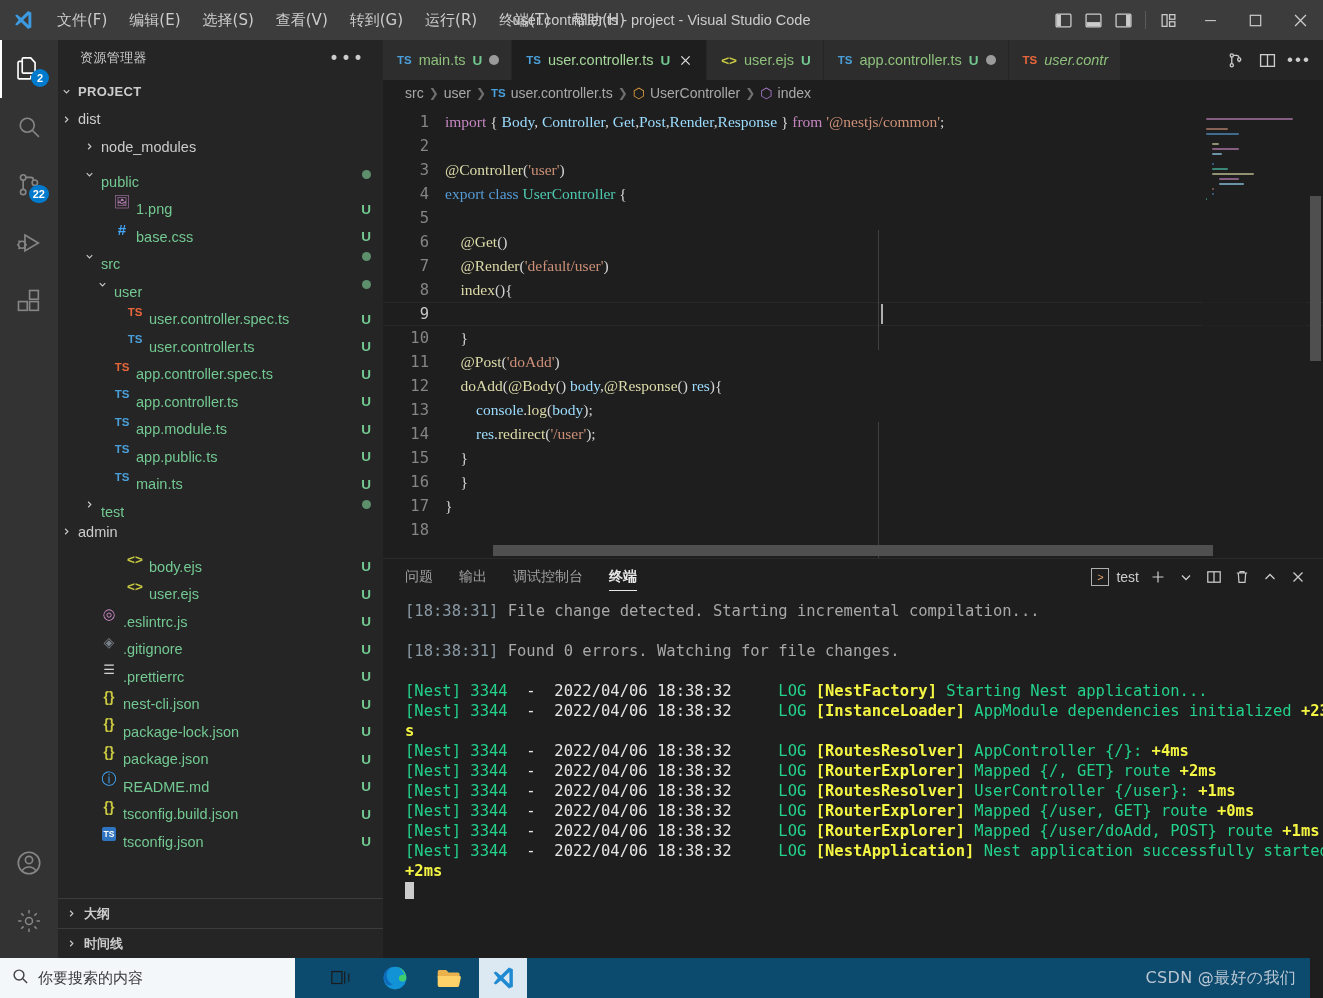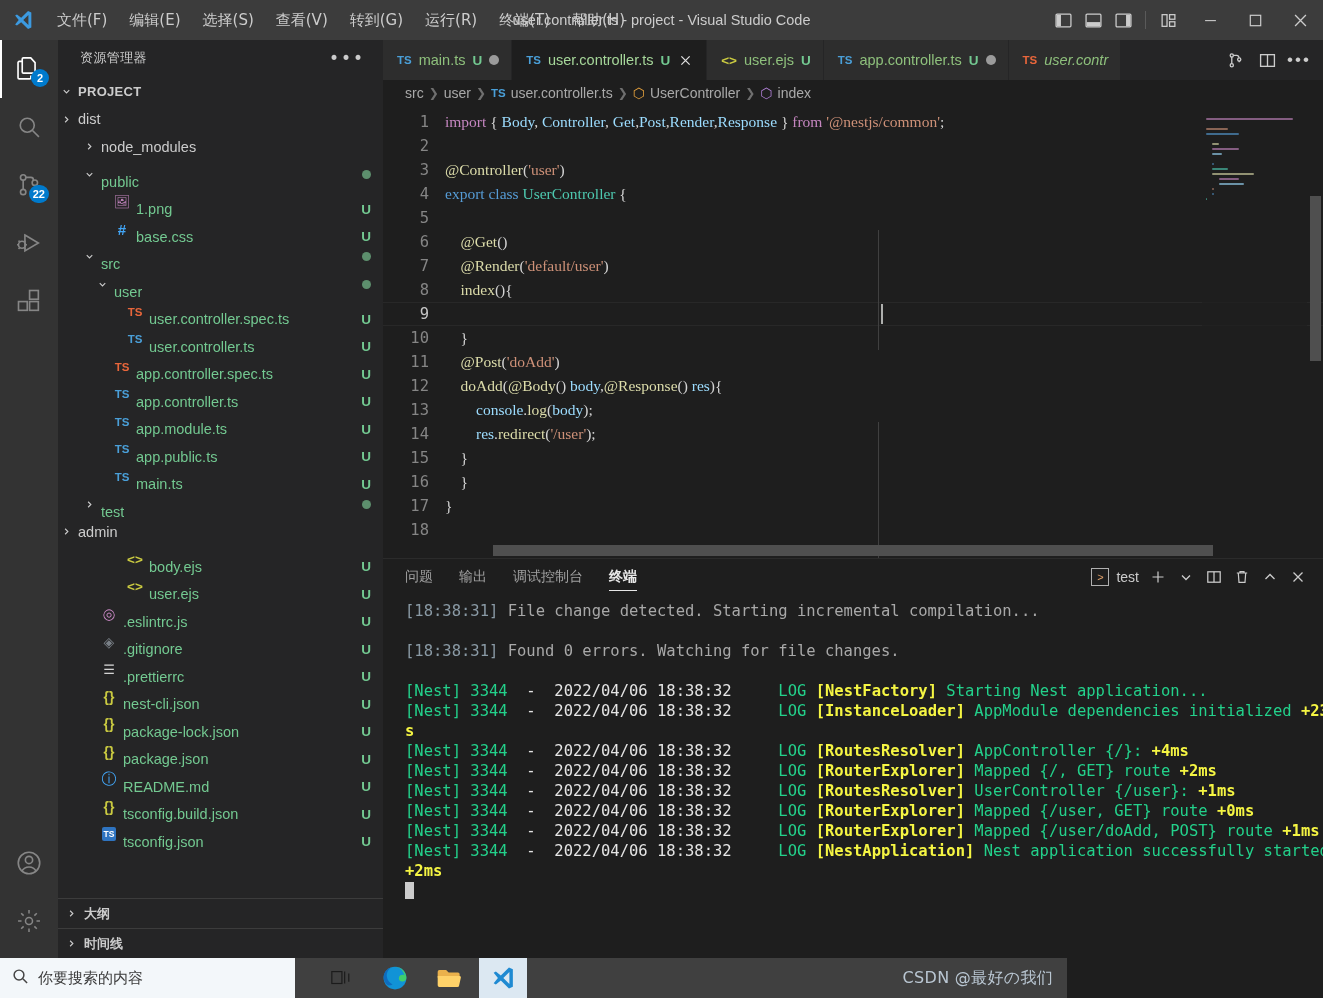--- a/index.html
+++ b/index.html
@@ -179,22 +179,22 @@
   }
   .t-gray   { color:#a8a8a8; }
   .t-dim    { color:#8a9aa5; }
   .t-green  { color:#23d18b; }
   .t-white  { color:#e5e5e5; }
   .t-yellow { color:#f5f543; font-weight:bold; }
   .t-cursor { display:inline-block; width:9px; height:17px; background:#cccccc; vertical-align:-3px; }
 
   
   .taskbar {
-    position:absolute; left:0; bottom:0; width:1067px; height:40px;
-    background:#404040; display:flex; align-items:flex-start;
+    position:absolute; left:0; bottom:0; width:1310px; height:40px;
+    background:#0c4a6e; display:flex; align-items:flex-start;
   }
   .search-pill {
     width:295px; height:40px; background:#f3f7fa; display:flex; align-items:center;
     gap:9px; padding-left:12px; color:#3b3b3b; font-size:15px;
     font-family:"DejaVu Sans","Liberation Sans",sans-serif;
   }
   .tb-icons { display:flex; align-items:center; gap:6px; padding-left:22px; }
   .tb-ic { width:48px; height:40px; display:flex; align-items:center; justify-content:center; }
   .tb-ic.current { background:#dce8f2; }
   .watermark {

